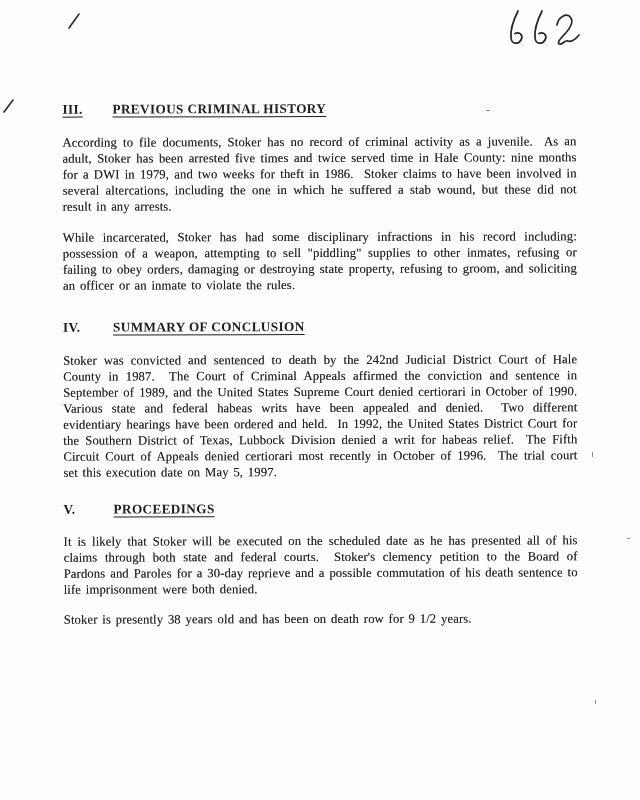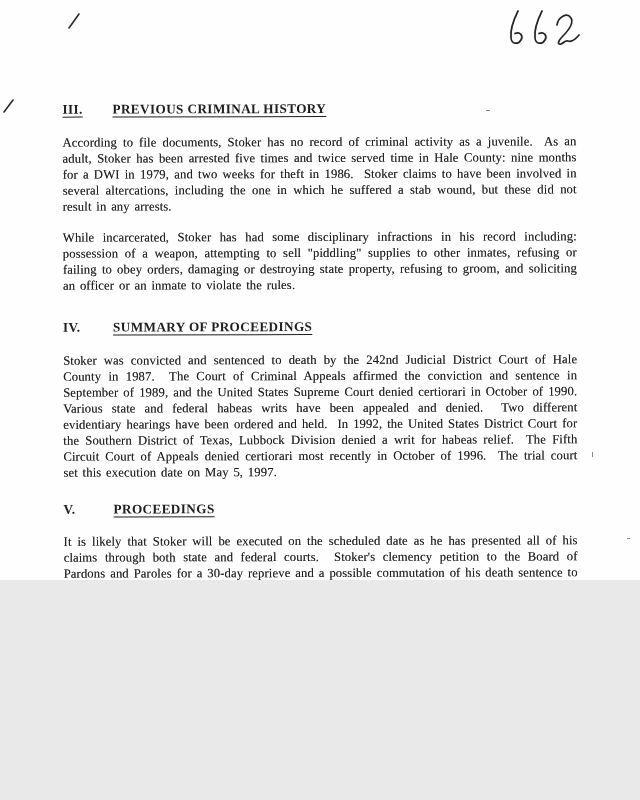--- a/index.html
+++ b/index.html
@@ -3,21 +3,21 @@
 <meta charset="utf-8">
 <style>
   html, body { margin: 0; padding: 0; }
   body {
     width: 640px; height: 800px;
     background: #e9e9e9;
     font-family: "Liberation Serif", "DejaVu Serif", serif;
   }
   .page {
     position: relative;
-    width: 640px; height: 580px;
+    width: 640px; height: 800px;
     background: #fefefe;
     overflow: hidden;
     color: #1e1e1e;
   }
   .content {
     position: absolute;
     left: 63px; top: 0; width: 514px;
     transform: rotate(-0.15deg);
   }
   .heading {
@@ -103,21 +103,21 @@
 
   <div class="content">
 
     <div class="heading mt-h3">
       <span class="num u">III.</span><span class="title">PREVIOUS CRIMINAL HISTORY</span>
     </div>
     <p class="para mt-p1">According to file documents, Stoker has no record of criminal activity as a juvenile.  As an adult, Stoker has been arrested five times and twice served time in Hale County: nine months for a DWI in 1979, and two weeks for theft in 1986.  Stoker claims to have been involved in several altercations, including the one in which he suffered a stab wound, but these did not result in any arrests.</p>
     <p class="para mt-p2">While incarcerated, Stoker has had some disciplinary infractions in his record including: possession of a weapon, attempting to sell "piddling" supplies to other inmates, refusing or failing to obey orders, damaging or destroying state property, refusing to groom, and soliciting an officer or an inmate to violate the rules.</p>
 
     <div class="heading mt-h4">
-      <span class="num">IV.</span><span class="title">SUMMARY OF PROCEEDINGS</span>
+      <span class="num">IV.</span><span class="title">SUMMARY OF CONCLUSION</span>
     </div>
     <p class="para mt-p3">Stoker was convicted and sentenced to death by the 242nd Judicial District Court of Hale County in 1987.  The Court of Criminal Appeals affirmed the conviction and sentence in September of 1989, and the United States Supreme Court denied certiorari in October of 1990.  Various state and federal habeas writs have been appealed and denied.  Two different evidentiary hearings have been ordered and held.  In 1992, the United States District Court for the Southern District of Texas, Lubbock Division denied a writ for habeas relief.  The Fifth Circuit Court of Appeals denied certiorari most recently in October of 1996.  The trial court set this execution date on May 5, 1997.</p>
 
     <div class="heading mt-h5">
       <span class="num">V.</span><span class="title">PROCEEDINGS</span>
     </div>
     <p class="para mt-p4">It is likely that Stoker will be executed on the scheduled date as he has presented all of his claims through both state and federal courts.  Stoker's clemency petition to the Board of Pardons and Paroles for a 30-day reprieve and a possible commutation of his death sentence to life imprisonment were both denied.</p>
     <p class="para mt-p5">Stoker is presently 38 years old and has been on death row for 9 1/2 years.</p>
 
   </div>

